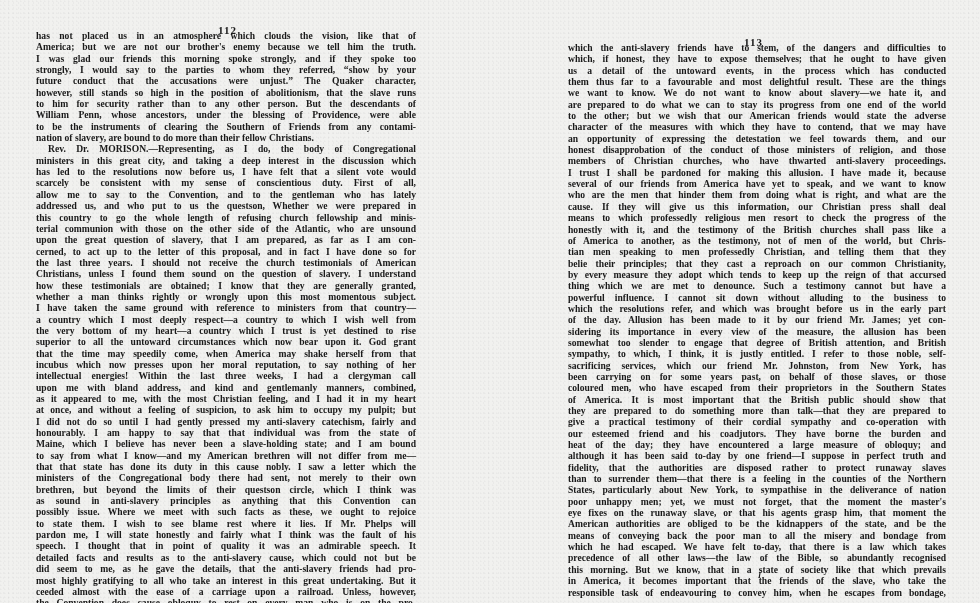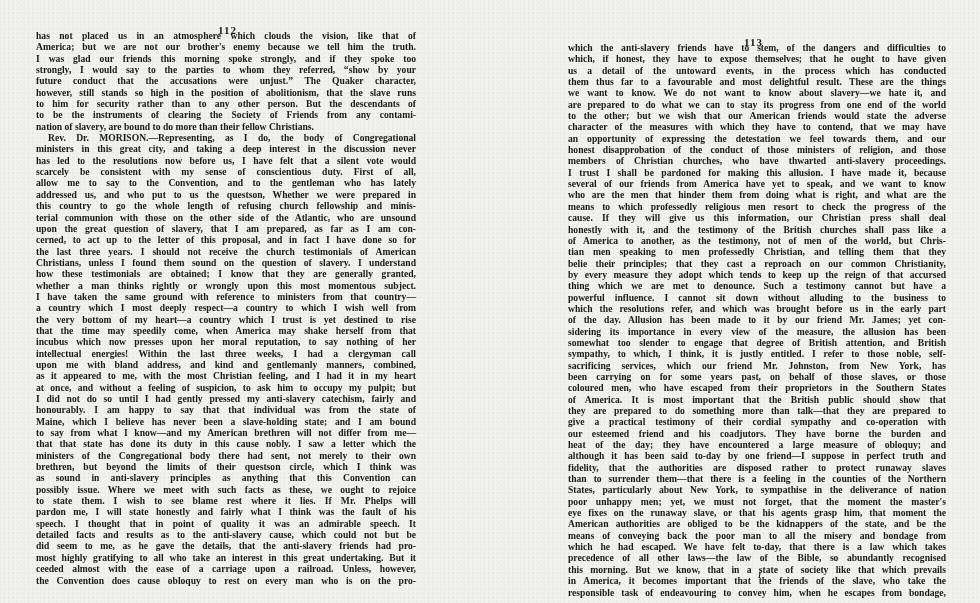--- a/index.html
+++ b/index.html
@@ -80,39 +80,41 @@
   <div class="page left">
     <div class="page-number">112</div>
     <div class="text-block" id="left-text">
         <span class="line">has not placed us in an atmosphere which clouds the vision, like that of</span>
         <span class="line">America; but we are not our brother's enemy because we tell him the truth.</span>
         <span class="line">I was glad our friends this morning spoke strongly, and if they spoke too</span>
         <span class="line">strongly, I would say to the parties to whom they referred, “show by your</span>
         <span class="line">future conduct that the accusations were unjust.” The Quaker character,</span>
         <span class="line">however, still stands so high in the position of abolitionism, that the slave runs</span>
         <span class="line">to him for security rather than to any other person. But the descendants of</span>
-        <span class="line">to be the instruments of clearing the Society of Friends from any contami-</span>
+        <span class="line">William Penn, whose ancestors, under the blessing of Providence, were able</span>
+        <span class="line">to be the instruments of clearing the Southern of Friends from any contami-</span>
         <span class="line last">nation of slavery, are bound to do more than their fellow Christians.</span>
         <span class="line indent">Rev. Dr. MORISON.—Representing, as I do, the body of Congregational</span>
-        <span class="line">ministers in this great city, and taking a deep interest in the discussion never</span>
+        <span class="line">ministers in this great city, and taking a deep interest in the discussion which</span>
         <span class="line">has led to the resolutions now before us, I have felt that a silent vote would</span>
         <span class="line">scarcely be consistent with my sense of conscientious duty. First of all,</span>
         <span class="line">allow me to say to the Convention, and to the gentleman who has lately</span>
         <span class="line">addressed us, and who put to us the questson, Whether we were prepared in</span>
         <span class="line">this country to go the whole length of refusing church fellowship and minis-</span>
         <span class="line">terial communion with those on the other side of the Atlantic, who are unsound</span>
         <span class="line">upon the great question of slavery, that I am prepared, as far as I am con-</span>
         <span class="line">cerned, to act up to the letter of this proposal, and in fact I have done so for</span>
         <span class="line">the last three years. I should not receive the church testimonials of American</span>
         <span class="line">Christians, unless I found them sound on the question of slavery. I understand</span>
         <span class="line">how these testimonials are obtained; I know that they are generally granted,</span>
         <span class="line">whether a man thinks rightly or wrongly upon this most momentous subject.</span>
         <span class="line">I have taken the same ground with reference to ministers from that country—</span>
         <span class="line">a country which I most deeply respect—a country to which I wish well from</span>
         <span class="line">the very bottom of my heart—a country which I trust is yet destined to rise</span>
+        <span class="line">superior to all the untoward circumstances which now bear upon it. God grant</span>
         <span class="line">that the time may speedily come, when America may shake herself from that</span>
         <span class="line">incubus which now presses upon her moral reputation, to say nothing of her</span>
         <span class="line">intellectual energies! Within the last three weeks, I had a clergyman call</span>
         <span class="line">upon me with bland address, and kind and gentlemanly manners, combined,</span>
         <span class="line">as it appeared to me, with the most Christian feeling, and I had it in my heart</span>
         <span class="line">at once, and without a feeling of suspicion, to ask him to occupy my pulpit; but</span>
         <span class="line">I did not do so until I had gently pressed my anti-slavery catechism, fairly and</span>
         <span class="line">honourably. I am happy to say that that individual was from the state of</span>
         <span class="line">Maine, which I believe has never been a slave-holding state; and I am bound</span>
         <span class="line">to say from what I know—and my American brethren will not differ from me—</span>
@@ -141,22 +143,22 @@
         <span class="line">we want to know. We do not want to know about slavery—we hate it, and</span>
         <span class="line">are prepared to do what we can to stay its progress from one end of the world</span>
         <span class="line">to the other; but we wish that our American friends would state the adverse</span>
         <span class="line">character of the measures with which they have to contend, that we may have</span>
         <span class="line">an opportunity of expressing the detestation we feel towards them, and our</span>
         <span class="line">honest disapprobation of the conduct of those ministers of religion, and those</span>
         <span class="line">members of Christian churches, who have thwarted anti-slavery proceedings.</span>
         <span class="line">I trust I shall be pardoned for making this allusion. I have made it, because</span>
         <span class="line">several of our friends from America have yet to speak, and we want to know</span>
         <span class="line">who are the men that hinder them from doing what is right, and what are the</span>
+        <span class="line">cause. If they will give us this information, our Christian press shall deal</span>
         <span class="line">means to which professedly religious men resort to check the progress of the</span>
-        <span class="line">cause. If they will give us this information, our Christian press shall deal</span>
         <span class="line">honestly with it, and the testimony of the British churches shall pass like a</span>
         <span class="line">of America to another, as the testimony, not of men of the world, but Chris-</span>
         <span class="line">tian men speaking to men professedly Christian, and telling them that they</span>
         <span class="line">belie their principles; that they cast a reproach on our common Christianity,</span>
         <span class="line">by every measure they adopt which tends to keep up the reign of that accursed</span>
         <span class="line">thing which we are met to denounce. Such a testimony cannot but have a</span>
         <span class="line">powerful influence. I cannot sit down without alluding to the business to</span>
         <span class="line">which the resolutions refer, and which was brought before us in the early part</span>
         <span class="line">of the day. Allusion has been made to it by our friend Mr. James; yet con-</span>
         <span class="line">sidering its importance in every view of the measure, the allusion has been</span>

